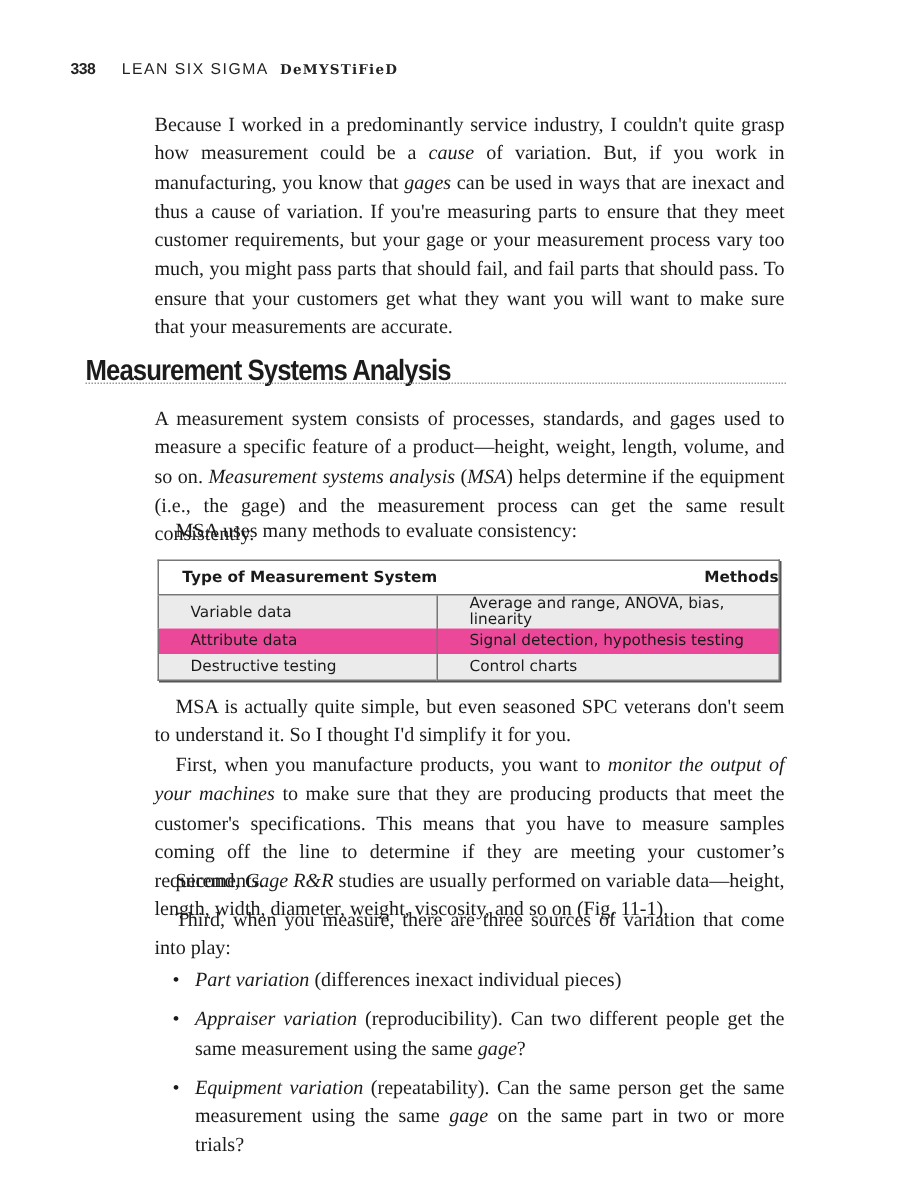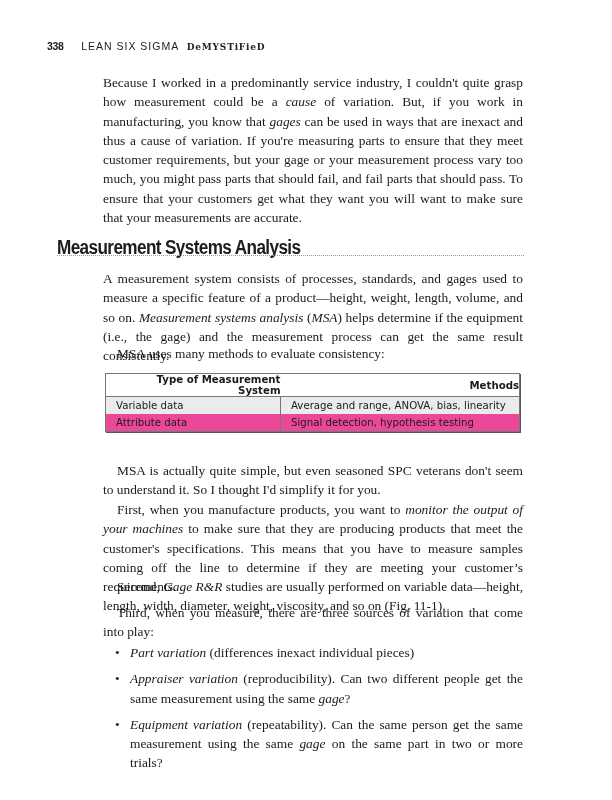--- a/index.html
+++ b/index.html
@@ -14,21 +14,21 @@
     .body-text { font-family: "Liberation Serif", serif; font-size: 13.4px; line-height: 19.3px; text-align: justify; text-align-last: left; }
     .para { position: absolute; left: 103px; width: 420px; margin: 0; }
     .para.indent { text-indent: 14px; }
     .para em { font-style: italic; }
 
     .h2 { position: absolute; left: 57px; top: 236px; width: 466px; margin: 0; font-family: "Liberation Sans", sans-serif; font-weight: bold; font-size: 19.5px; letter-spacing: -0.7px; color: #1c1c1c; line-height: 22px; transform: scaleX(0.88); transform-origin: left center; white-space: nowrap; }
     .h2-rule { position: absolute; left: 57px; top: 255px; width: 467px; height: 0; border-top: 1.3px dotted #9a9a9a; }
 
     .msa-table { position: absolute; left: 105px; top: 373px; width: 415px; border: 1px solid #777; box-shadow: 1px 1px 0 #555; border-collapse: collapse; font-family: "DejaVu Sans", sans-serif; font-size: 10.2px; color: #1a1a1a; }
     .msa-table th { text-align: right; font-weight: bold; padding: 0 0 0 9px; height: 22px; background: #ffffff; border-bottom: 1px solid #777; }
-    .msa-table td { padding: 0 0 0 10px; height: 17px; }
+    .msa-table td { padding: 0 0 0 21px; height: 17px; }
     .msa-table td.c1 { width: 164px; border-right: 1px solid #777; }
     .msa-table tr.shade td { background: #ebebeb; }
     .msa-table tr.plain td { background: #ec4899; }
 
     .bullets { position: absolute; left: 103px; top: 643px; width: 420px; margin: 0; padding: 0; list-style: none; }
     .bullets li { position: relative; padding-left: 27px; margin-bottom: 7px; }
     .bullets li .dot { position: absolute; left: 12px; top: 0; }
   </style>
 </head>
 <body>
@@ -59,20 +59,24 @@
     </thead>
     <tbody>
       <tr class="shade">
         <td class="c1">Variable data</td>
         <td>Average and range, ANOVA, bias, linearity</td>
       </tr>
       <tr class="plain">
         <td class="c1">Attribute data</td>
         <td>Signal detection, hypothesis testing</td>
       </tr>
+      <tr class="shade">
+        <td class="c1">Destructive testing</td>
+        <td>Control charts</td>
+      </tr>
     </tbody>
   </table>
 
   <p class="para body-text indent" style="top:500px;"><span>First, when you manufacture products, you want to </span><em>monitor the output of your machines</em><span> to make sure that they are producing products that meet the customer's specifications. This means that you have to measure samples coming off the line to determine if they are meeting your customer’s requirements.</span></p>
 
   <p class="para body-text indent" style="top:461px;">MSA is actually quite simple, but even seasoned SPC veterans don't seem to understand it. So I thought I'd simplify it for you.</p>
 
   <p class="para body-text indent" style="top:577px;"><span>Second, </span><em>Gage R&amp;R</em><span> studies are usually performed on variable data—height, length, width, diameter, weight, viscosity, and so on (Fig. 11-1).</span></p>
 
   <p class="para body-text indent" style="top:603px;">Third, when you measure, there are three sources of variation that come into play:</p>

